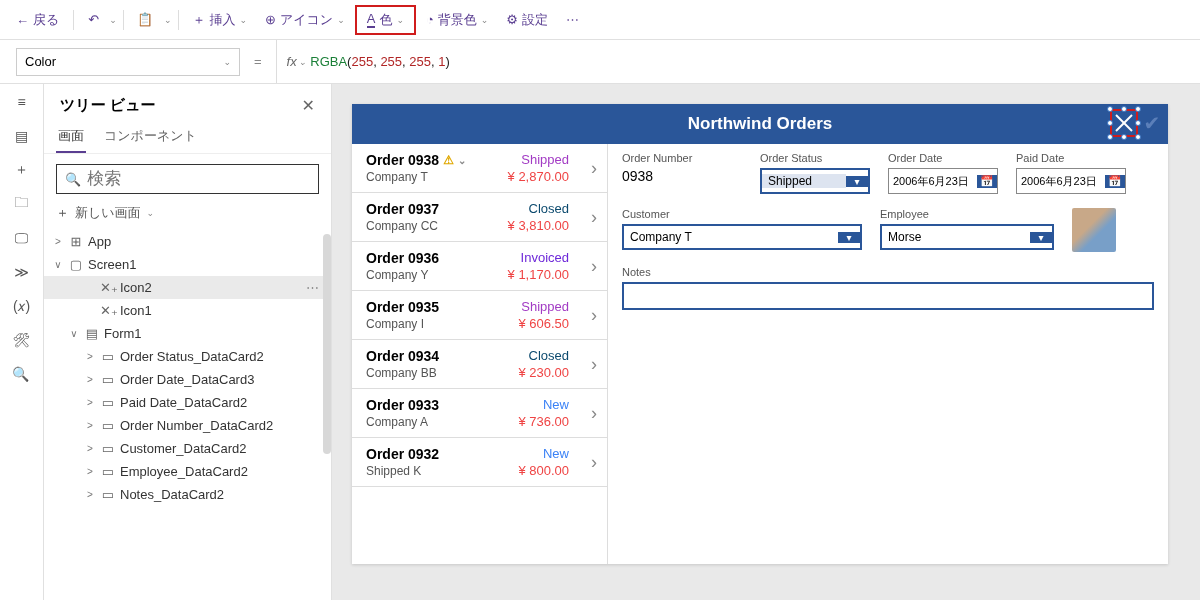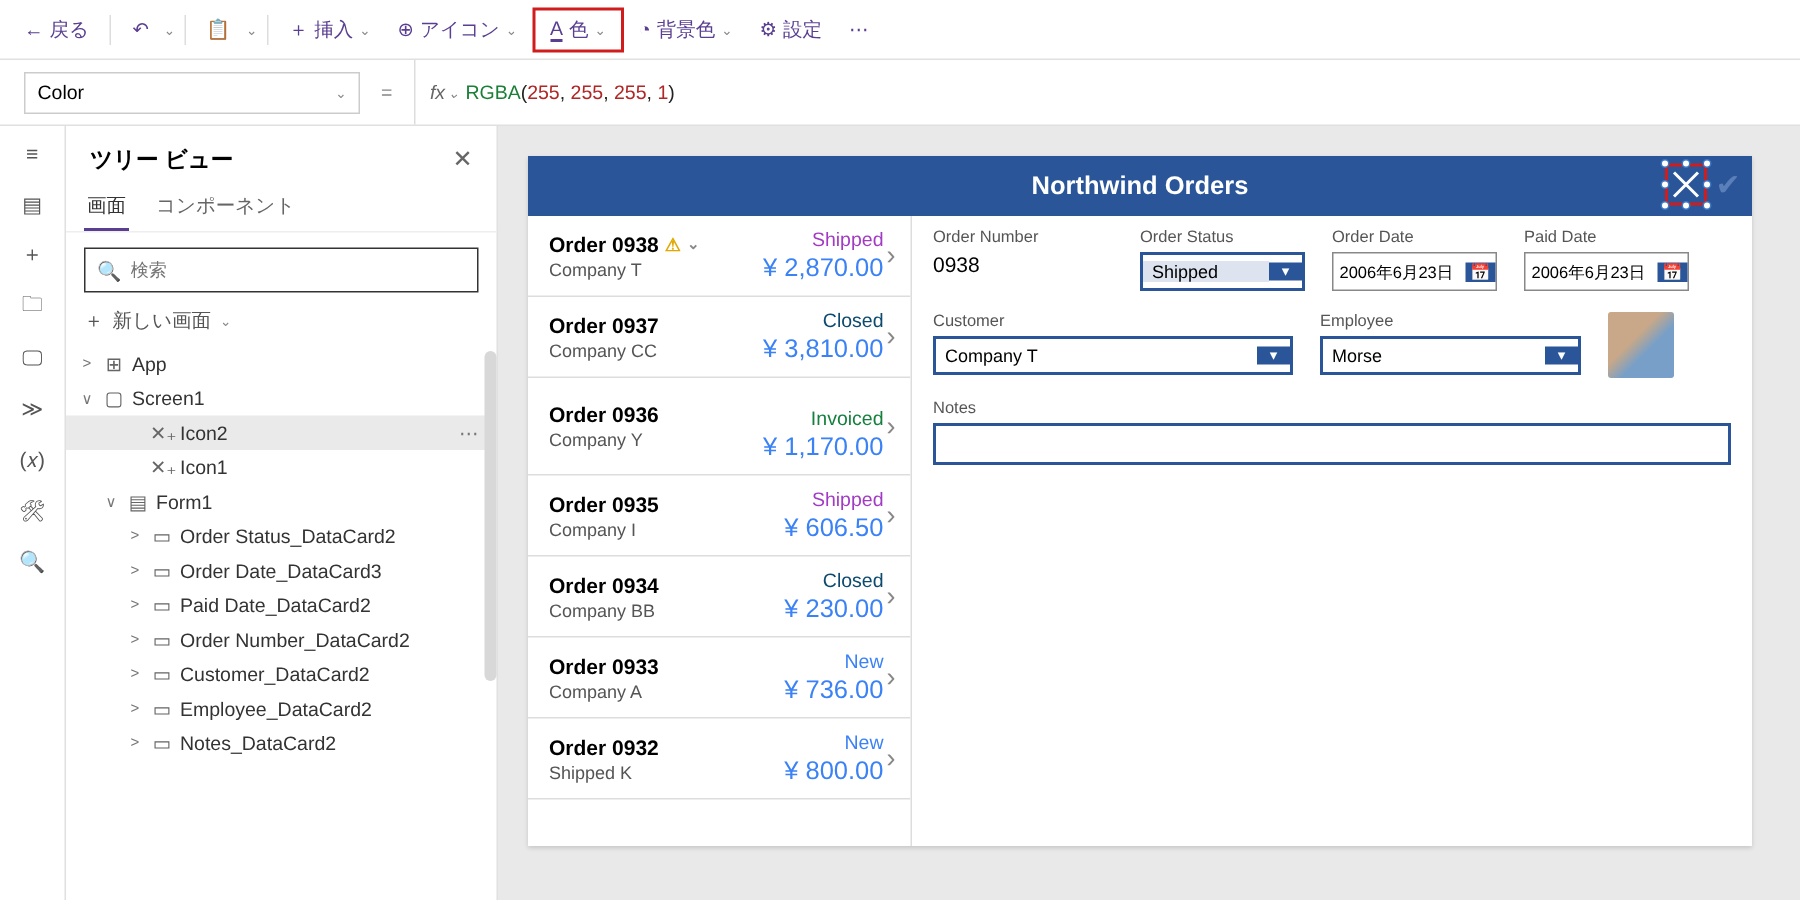--- a/index.html
+++ b/index.html
@@ -30,21 +30,21 @@
 
 
 .tree { width: 288px; background: #fff; border-right: 1px solid #e0e0e0; display: flex; flex-direction: column; position:relative;}
 .tree-header { display: flex; align-items: center; justify-content: space-between; padding: 12px 16px 6px; }
 .tree-title { font-size: 15px; font-weight: 600; }
 .tree-close { font-size: 16px; color: #666; cursor:pointer; }
 .tree-tabs { display: flex; padding: 0 12px; gap: 16px; border-bottom: 1px solid #eee; }
 .tree-tab { padding: 6px 2px; cursor:pointer; color:#666; font-size:13px;}
 .tree-tab.active { border-bottom: 2px solid #5a3e91; color:#333; }
 .tree-search { margin: 10px 12px 6px; border: 1px solid #333; height: 30px; display: flex; align-items: center; padding: 0 8px; gap: 6px; }
-.tree-search input { border:none; outline:none; flex:1; font-size:12px;}
+.tree-search input { border:none; outline:none; flex:1; font-size:17px;}
 .tree-newscreen { display:flex; align-items:center; gap:6px; padding:4px 12px 8px; color:#555; cursor:pointer; font-size:13px;}
 .tree-body { flex:1; overflow-y:auto; padding-right:6px;}
 .tree-row { display:flex; align-items:center; gap:4px; padding:4px 0; cursor:pointer; font-size:13px; color:#333; }
 .tree-row.selected { background:#eaeaea; }
 .tree-row .chev { width:12px; text-align:center; color:#777; font-size:10px;}
 .tree-row .ico { width:16px; text-align:center; color:#666; }
 .tree-row .lbl { flex:1; white-space:nowrap; overflow:hidden; text-overflow:ellipsis;}
 .tree-row .more { color:#777; padding-right:6px;}
 .tree-scroll-hint{position:absolute; right:0; top:150px; width:8px; height:220px; background:#d8d8d8; border-radius:4px;}
 
@@ -55,29 +55,29 @@
 .app-title { font-weight:700; font-size:17px; }
 .hdr-icon { position:absolute; top:5px; width:28px; height:28px; display:flex; align-items:center; justify-content:center; font-size:20px; }
 .hdr-x-box { right:30px; border:2px solid #d01c1c; background:#2a5699;}
 .hdr-x-box svg{stroke:#fff;}
 .hdr-check { right:2px; color:#5b7fb9;}
 .sel-handles{position:absolute; inset:-2px; pointer-events:none;}
 .sel-handles i{position:absolute; width:6px; height:6px; background:#fff; border:1px solid #3a76c4; border-radius:50%;}
 
 .app-body { flex:1; display:flex; overflow:hidden;}
 .order-list { width:256px; border-right:1px solid #ddd; overflow-y:auto;}
-.order-item { border-bottom:1px solid #ddd; padding:8px 10px 8px 14px; display:flex; align-items:center; gap:0;}
+.order-item { border-bottom:1px solid #ddd; padding:8px 10px 8px 14px; display:flex; align-items:center; gap:20px;}
 .oi-left { flex:1; }
 .oi-title { font-weight:700; font-size:14px; display:flex; align-items:center; gap:4px;}
 .oi-company { color:#555; font-size:12px; margin-top:2px;}
 .oi-right { text-align:right; }
 .oi-status { font-size:13px; }
-.oi-amount { font-size:17px; color:#3b82f6; margin-top:2px;}
+.oi-amount { font-size:13px; color:#ef4444; margin-top:2px;}
 .oi-chev { color:#888; font-size:18px; padding-left:2px;}
-.stat-shipped{color:#a23bc4;} .stat-closed{color:#0c4a6e;} .stat-invoiced{color:#15803d;margin-top:11px;} .stat-new{color:#3b82f6;}
+.stat-shipped{color:#a23bc4;} .stat-closed{color:#0c4a6e;} .stat-invoiced{color:#6d28d9;} .stat-new{color:#3b82f6;}
 .warn{color:#e0a800; font-size:12px;}
 
 .detail { flex:1; padding:8px 14px; overflow-y:auto;}
 .drow { display:flex; gap:18px; margin-bottom:14px; flex-wrap:wrap;}
 .dfield { display:flex; flex-direction:column; gap:4px; }
 .dfield label { font-size:11px; color:#555; }
 .dval { font-size:14px; }
 .dselect { height:26px; border:2px solid #2a5699; display:flex; align-items:center; justify-content:space-between; font-size:12px; }
 .dselect .txt{padding:0 6px; flex:1; background:#dde4f0;}
 .dselect .txt.plain{background:#fff;}

